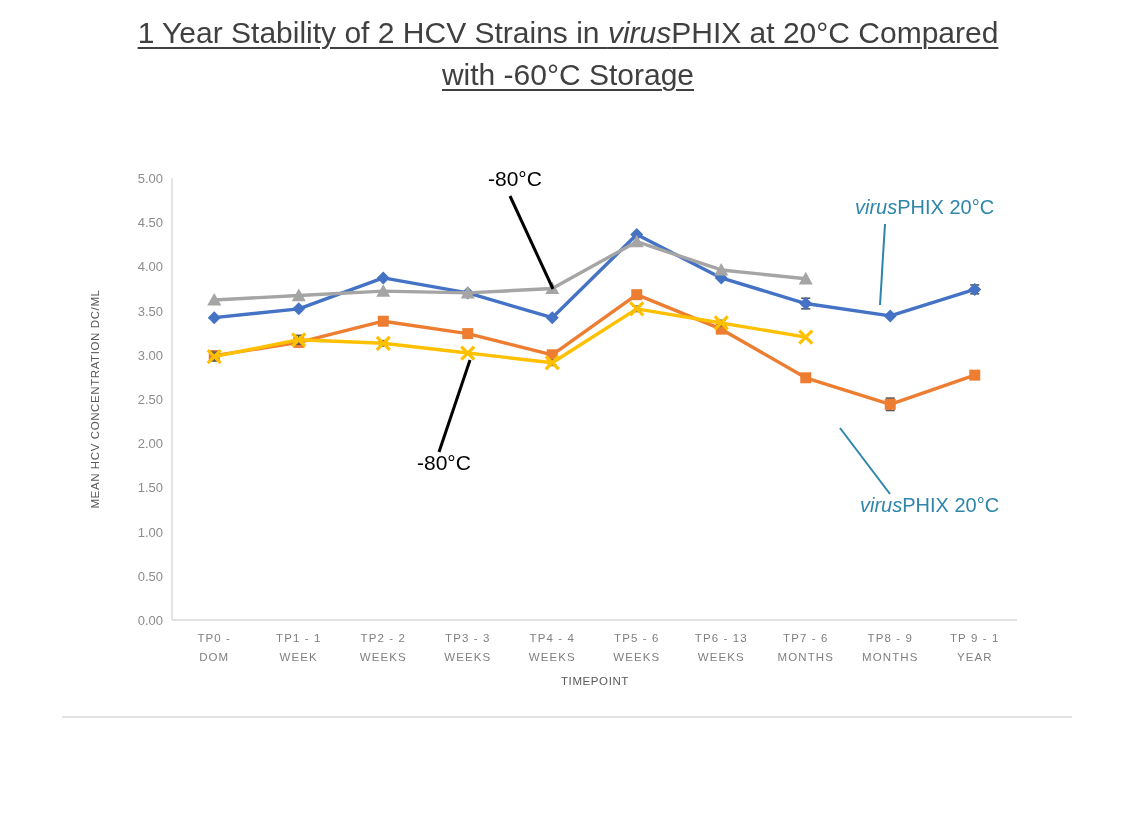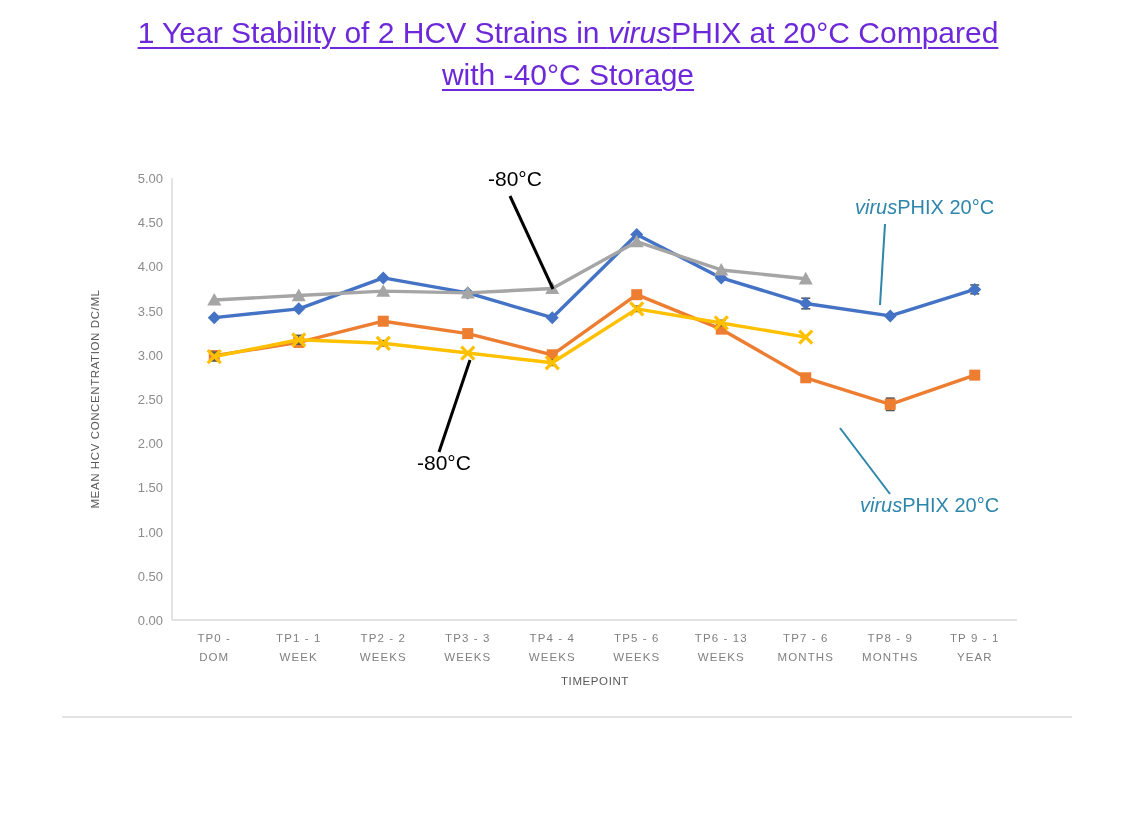--- a/index.html
+++ b/index.html
@@ -15,21 +15,21 @@
     overflow: hidden;
   }
 
   
   #slide-title {
     position: absolute;
     left: 40px;
     top: 12px;
     width: 1056px;
     text-align: center;
-    color: #6d28d9;
+    color: #404040;
     font-size: 30px;
     line-height: 42px;
     font-family: "Liberation Sans", sans-serif;
   }
   #slide-title .tline {
     display: inline;
     text-decoration: underline;
     text-decoration-thickness: 2px;
     text-underline-offset: 4px;
   }
@@ -90,21 +90,21 @@
     height: 100px;
   }
 </style>
 </head>
 <body>
 
 <div id="slide-title">
   <span class="tline">
     <span>1 Year Stability of 2 HCV Strains in </span><em>virus</em><span>PHIX at 20°C Compared</span>
   </span><br>
-  <span class="tline">with -40°C Storage</span>
+  <span class="tline">with -60°C Storage</span>
 </div>
 
 <div id="chart-area">
   <svg id="chart-svg" width="960" height="550" viewBox="0 0 960 550">
 
     <line id="axis-left" x1="97" y1="28" x2="97" y2="470" stroke="#d9d9d9" stroke-width="1.4"></line>
     <line id="axis-bottom" x1="97" y1="470" x2="942" y2="470" stroke="#d9d9d9" stroke-width="1.4"></line>
     <line id="axis-top" x1="97" y1="28" x2="942" y2="28" stroke="#ffffff" stroke-width="1"></line>
 
     <g id="ytick-group">

